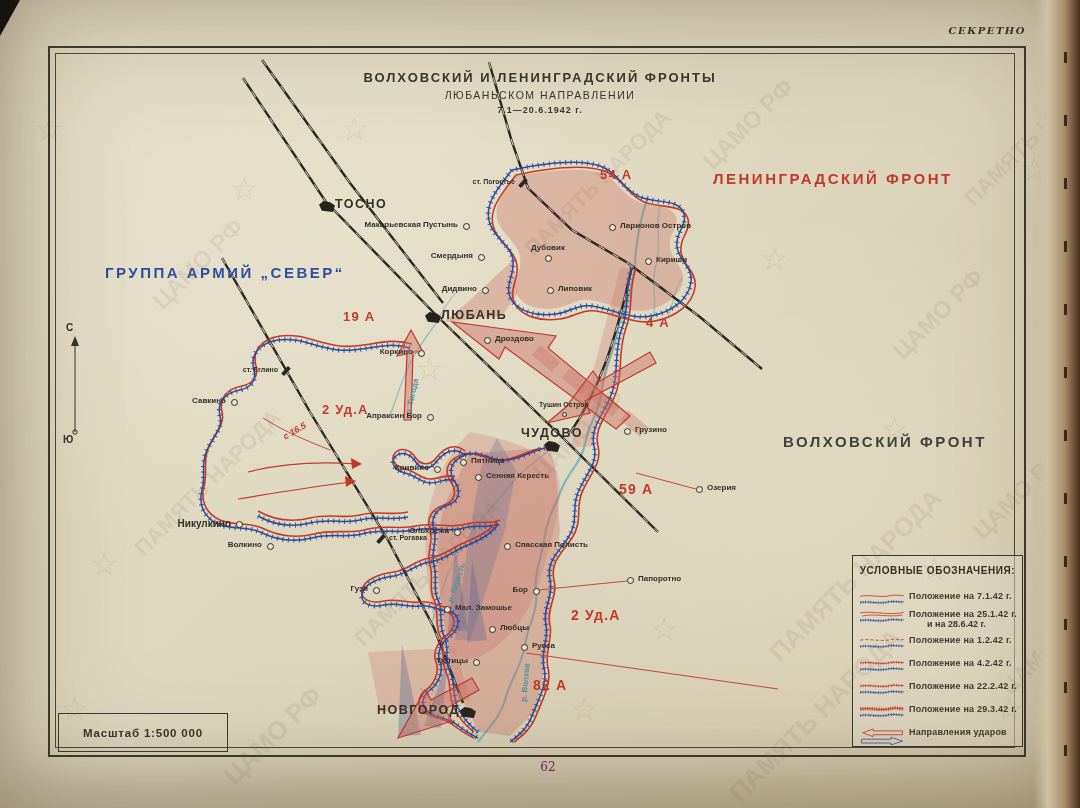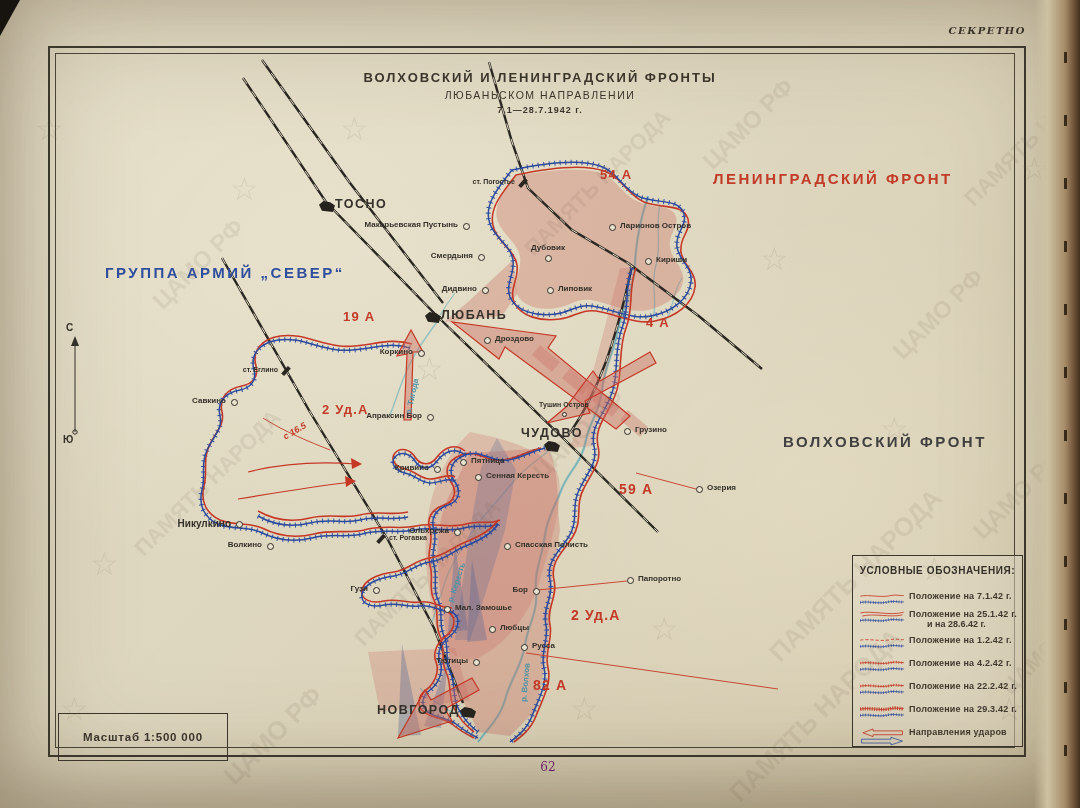--- a/index.html
+++ b/index.html
@@ -65,21 +65,21 @@
   .lrow{position:absolute;left:0;width:100%;height:24px;}
   .lrow svg{position:absolute;left:6px;top:0;}
   .lrow .llab{position:absolute;left:56px;top:3px;font-weight:bold;font-size:9px;
     letter-spacing:.2px;color:#403a2f;white-space:nowrap;}
   .lrow .llab2{position:absolute;left:74px;top:13px;font-weight:bold;font-size:9px;color:#403a2f;white-space:nowrap;}
   .lb{stroke:#2a4a9e;stroke-width:1.2;fill:none;}
   .lbt{stroke:#2a4a9e;stroke-width:4.5;fill:none;stroke-dasharray:1 3;}
   .lr{stroke:#c63826;stroke-width:1.3;fill:none;}
   .lrt{stroke:#c63826;stroke-width:4.5;fill:none;stroke-dasharray:1 3;}
   .lrh{stroke:#c63826;stroke-width:5.5;fill:none;stroke-dasharray:1.6 2;}
-  .scalebox{position:absolute;left:58px;top:713px;width:170px;height:48px;border:1.2px solid #3a362e;
+  .scalebox{position:absolute;left:58px;top:713px;width:170px;height:39px;border:1.2px solid #3a362e;
     z-index:20;display:flex;align-items:center;justify-content:center;box-sizing:border-box;}
   .scalebox span{font-weight:bold;font-size:11.5px;letter-spacing:.8px;color:#3a362e;}
   .pageno{position:absolute;left:528px;top:760px;width:40px;text-align:center;z-index:20;
     font-family:"DejaVu Serif",serif;font-size:12px;color:#701a75;}
   .wm{position:absolute;z-index:30;pointer-events:none;font-weight:bold;color:rgba(105,90,70,.11);
     transform:rotate(-45deg);white-space:nowrap;}
   .wmstar{position:absolute;z-index:30;pointer-events:none;color:rgba(105,90,70,.13);}
 </style>
 </head>
 <body>
@@ -87,21 +87,21 @@
 <div class="paper"></div>
 
 <div class="secret">СЕКРЕТНО</div>
 
 <div class="frame-outer"></div>
 <div class="frame-inner"></div>
 
 <div class="titleblock">
   <div class="t-l1">ВОЛХОВСКИЙ И ЛЕНИНГРАДСКИЙ ФРОНТЫ</div>
   <div class="t-l3">ЛЮБАНЬСКОМ НАПРАВЛЕНИИ</div>
-  <div class="t-l4">7.1—28.7.1942 г.</div>
+  <div class="t-l4">7.1—20.6.1942 г.</div>
 </div>
 
 <div class="compass">
   <div style="position:absolute;left:66px;top:322px;font-weight:bold;font-size:10px;">С</div>
   <svg width="20" height="110" style="position:absolute;left:66px;top:336px;">
     <line x1="9" y1="8" x2="9" y2="96" stroke="#33302a" stroke-width="1"></line>
     <path d="M9,0 L13,10 L5,10 Z" fill="#33302a"></path>
     <circle cx="9" cy="96" r="2.2" fill="none" stroke="#33302a" stroke-width="1"></circle>
   </svg>
   <div style="position:absolute;left:63px;top:434px;font-weight:bold;font-size:10px;">Ю</div>

